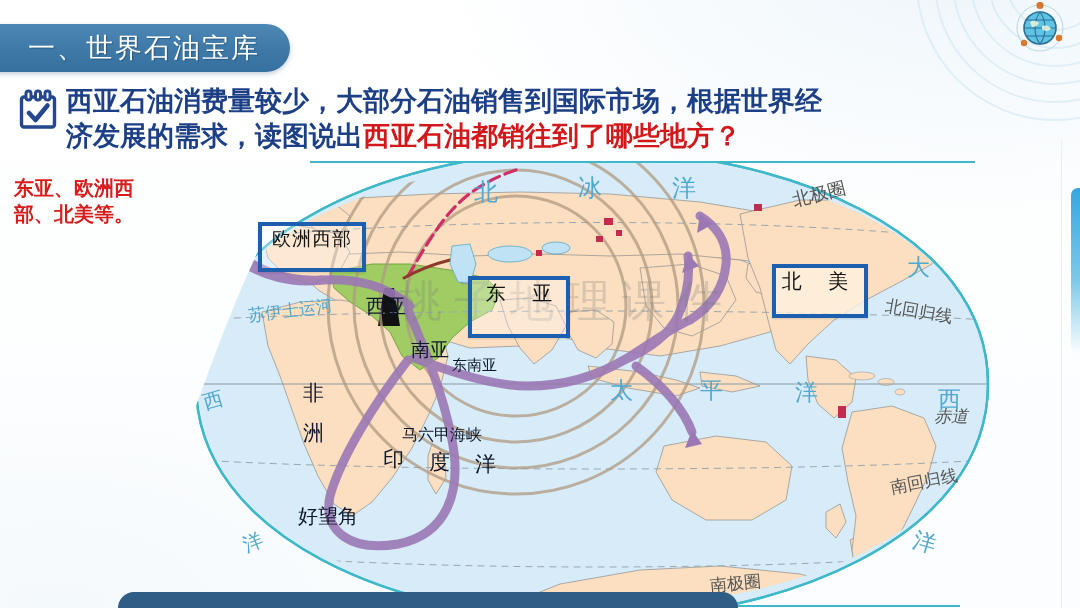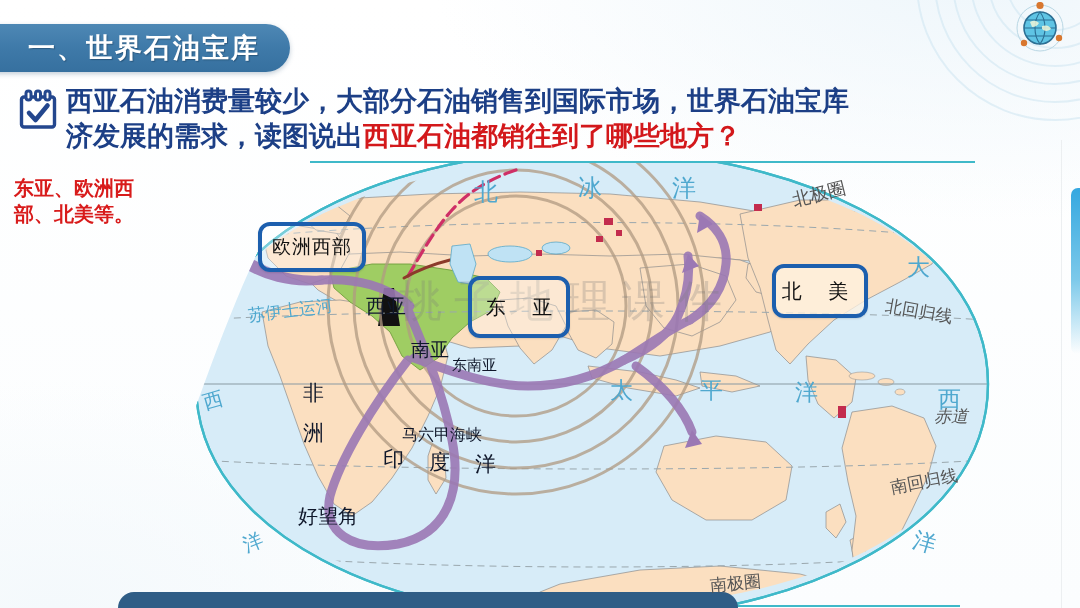--- a/index.html
+++ b/index.html
@@ -42,21 +42,21 @@
   
   .title-pill{
     position:absolute;left:-40px;top:24px;
     height:48px;padding:0 30px 0 68px;
     display:flex;align-items:center;
     background:linear-gradient(180deg,#4e88b5 0%,#3f7aa9 48%,#36709f 100%);
     border-radius:26px;
     box-shadow:0 2px 5px rgba(40,80,115,.28);
   }
   .title-pill .t{
-    color:#ffffff;font-size:27px;font-weight:bold;letter-spacing:2px;
+    color:#ffffff;font-size:27px;font-weight:normal;letter-spacing:2px;
     text-shadow:1px 1px 1px rgba(20,50,80,.45);
     white-space:nowrap;
   }
 
   
   .q-icon{position:absolute;left:18px;top:89px;width:40px;height:42px;}
   .q-text{
     position:absolute;left:66px;top:84px;width:900px;
     font-size:27px;font-weight:bold;line-height:1.28;
     color:#1c3f86;letter-spacing:0px;
@@ -78,23 +78,23 @@
   
   .watermark{
     position:absolute;left:398px;top:272px;
     font-size:44px;letter-spacing:12px;color:rgba(120,120,120,.26);
     font-weight:normal;white-space:nowrap;z-index:30;pointer-events:none;
   }
 
   
   .callout{
     position:absolute;z-index:35;
-    border:4px solid #1c5fae;border-radius:12px;
+    border:4px solid #1c5fae;border-radius:0;
     background:rgba(255,255,255,.30);
-    display:flex;align-items:center;justify-content:center;
+    display:flex;align-items:flex-start;justify-content:center;
     box-shadow:0 1px 2px rgba(0,0,0,.12);
   }
   .callout span{
     font-size:20px;color:#111;font-weight:normal;
     font-family:"DejaVu Serif","Liberation Serif",serif;
   }
   #co-europe{left:258px;top:222px;width:100px;height:42px;}
   #co-europe span{font-size:19px;letter-spacing:1px;}
   #co-eastasia{left:468px;top:276px;width:94px;height:54px;}
   #co-eastasia span{letter-spacing:10px;padding-left:10px;}
@@ -349,21 +349,21 @@
 
   <svg class="q-icon" viewBox="0 0 40 42">
     <rect x="3.5" y="8" width="33" height="30" rx="2.5" fill="#fff" stroke="#24478e" stroke-width="3.4"></rect>
     <rect x="8" y="2" width="5" height="9" rx="2.4" fill="#fff" stroke="#24478e" stroke-width="3"></rect>
     <rect x="17.5" y="2" width="5" height="9" rx="2.4" fill="#fff" stroke="#24478e" stroke-width="3"></rect>
     <rect x="27" y="2" width="5" height="9" rx="2.4" fill="#fff" stroke="#24478e" stroke-width="3"></rect>
     <path d="M11 24 L17.5 31 L29.5 16.5" fill="none" stroke="#24478e" stroke-width="4.6" stroke-linecap="round" stroke-linejoin="round"></path>
   </svg>
 
   <div class="q-text">
-    <div>西亚石油消费量较少，大部分石油销售到国际市场，世界石油宝库</div>
+    <div>西亚石油消费量较少，大部分石油销售到国际市场，根据世界经</div>
     <div><span>济发展的需求，读图说出</span><span class="hl">西亚石油都销往到了哪些地方</span><span class="hl">？</span></div>
   </div>
 
   <div class="answer">
     <div>东亚、欧洲西</div>
     <div>部、北美等。</div>
   </div>
 
   <div class="bottom-band"></div>
 

